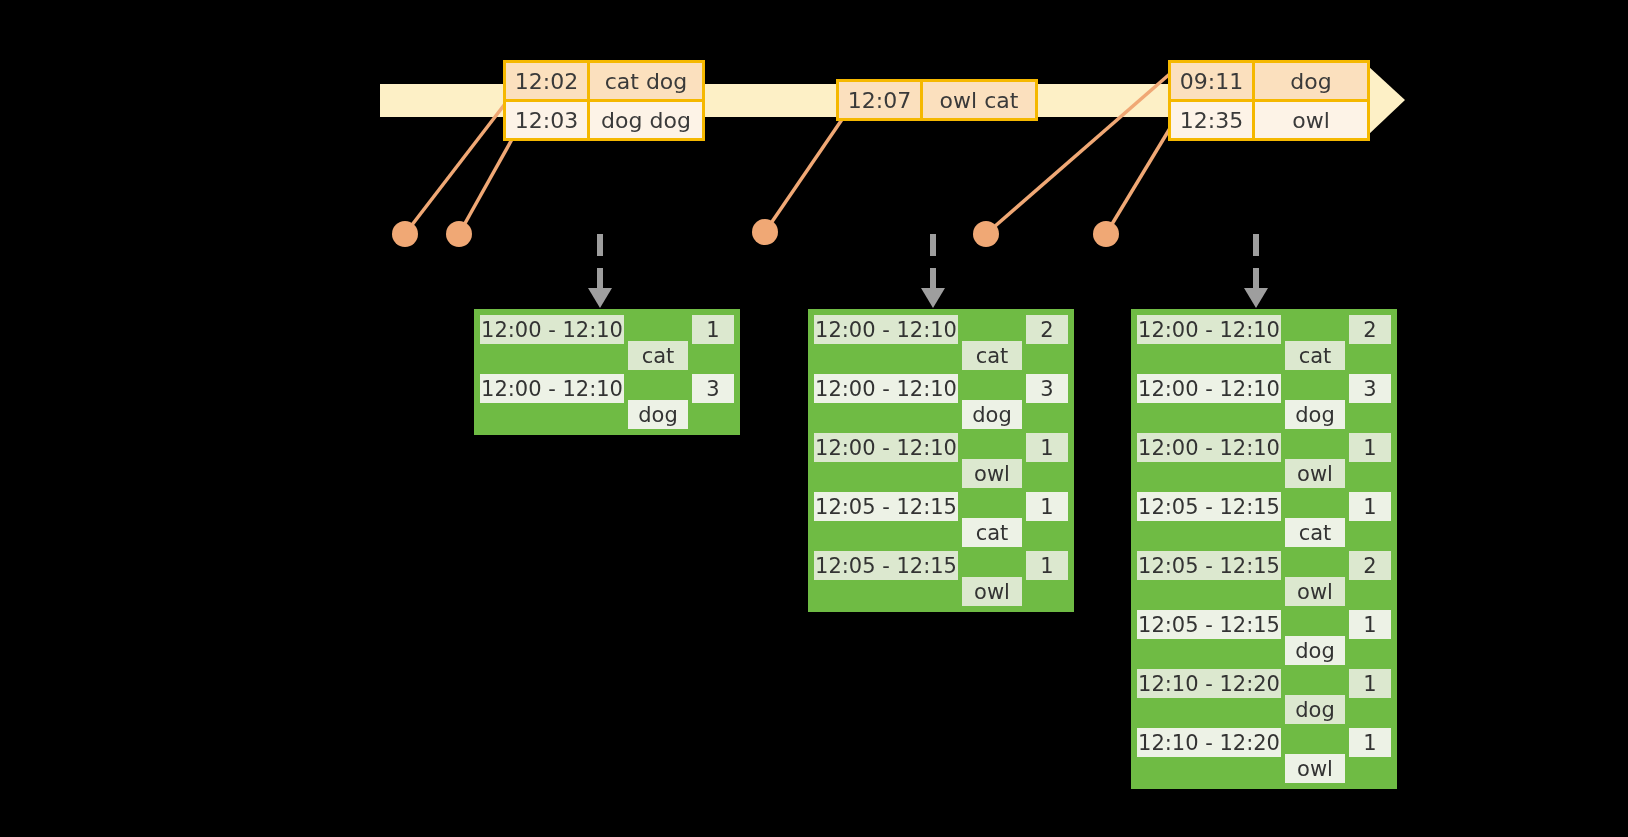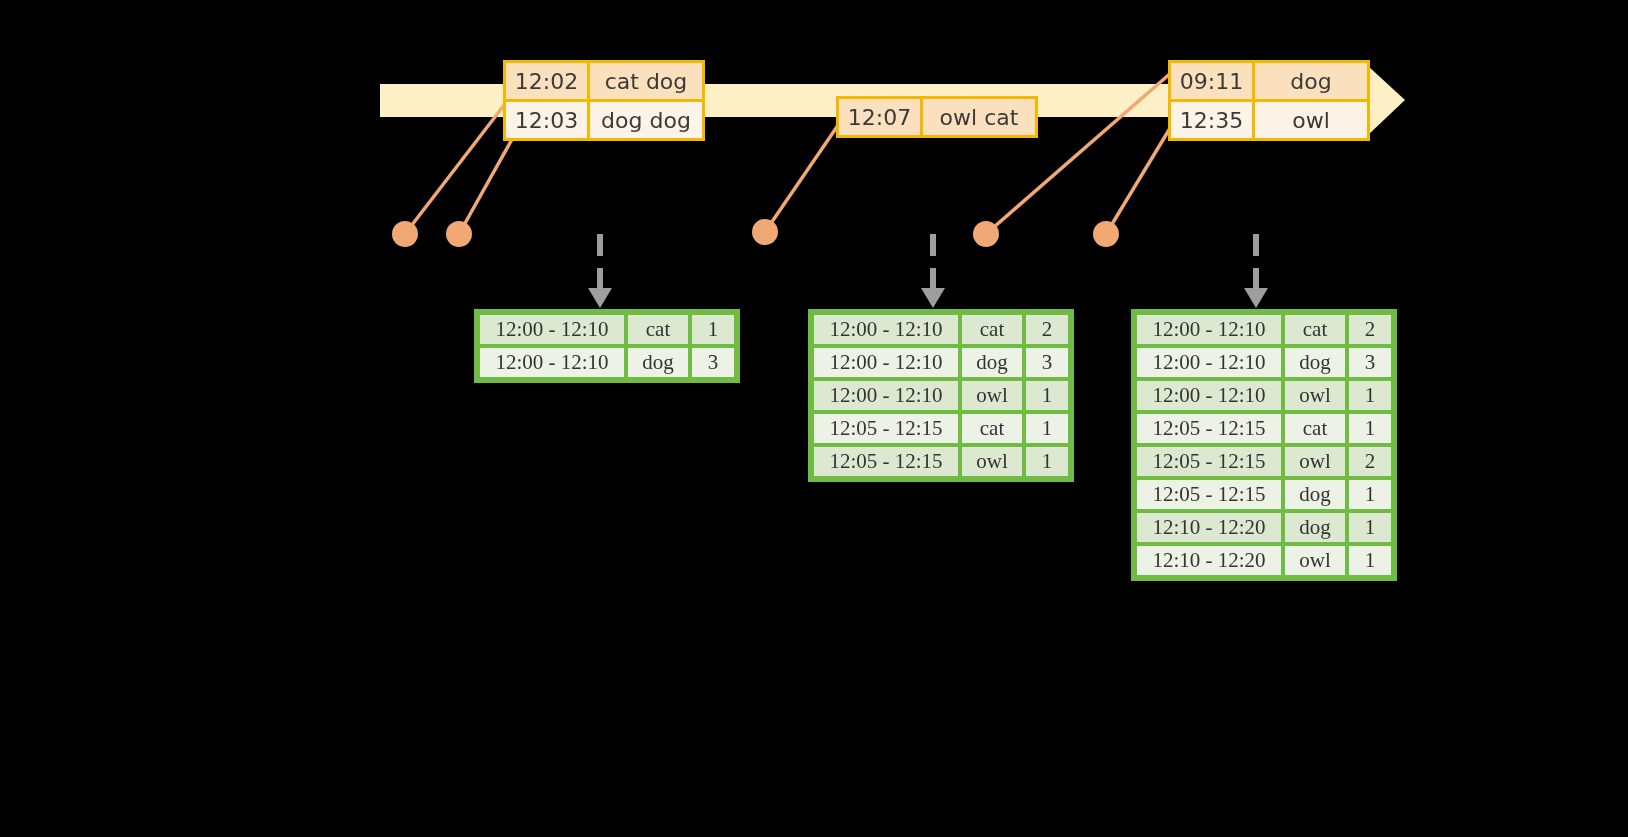--- a/index.html
+++ b/index.html
@@ -46,35 +46,34 @@
   .evt-cell.val  { width: 112px; }
   .shade-a .evt-cell { background: #FBE0BE; }
   .shade-b .evt-cell { background: #FDF3E7; }
 
   
   .res-table {
     position: absolute;
     border: 4px solid #6FBB44;
     background: #6FBB44;
     z-index: 5;
-    font-family: Liberation Serif, serif;
   }
   .res-row { display: flex; }
   .res-cell {
     font-size: 21px;
     color: #333333;
     display: flex;
     align-items: center;
     justify-content: center;
     height: 33px;
     white-space: nowrap;
     border: 2px solid #6FBB44;
   }
   .res-cell.win { width: 148px; }
-  .res-cell.key { width: 64px; }
+  .res-cell.key { width: 64px; margin-top: 26px; }
   .res-cell.cnt { width: 46px; }
   .grp-0 .res-cell { background: #DCE8CF; }
   .grp-1 .res-cell { background: #EDF2E6; }
 </style>
 </head>
 <body>
 
 <div id="stage">
 
   <svg class="layer" viewBox="0 0 1628 837">
@@ -120,21 +119,21 @@
     <div class="evt-row shade-a">
       <div class="evt-cell time">12:02</div>
       <div class="evt-cell val">cat dog</div>
     </div>
     <div class="evt-row shade-b">
       <div class="evt-cell time">12:03</div>
       <div class="evt-cell val">dog dog</div>
     </div>
   </div>
 
-  <div class="evt-table" style="left:836px; top:96px;text-align:right;">
+  <div class="evt-table" style="left:836px; top:79px;text-align:right;">
     <div class="evt-row shade-a">
       <div class="evt-cell time">12:07</div>
       <div class="evt-cell val">owl cat</div>
     </div>
   </div>
 
   <div class="evt-table" style="left:1168px; top:60px;">
     <div class="evt-row shade-a">
       <div class="evt-cell time">09:11</div>
       <div class="evt-cell val">dog</div>

